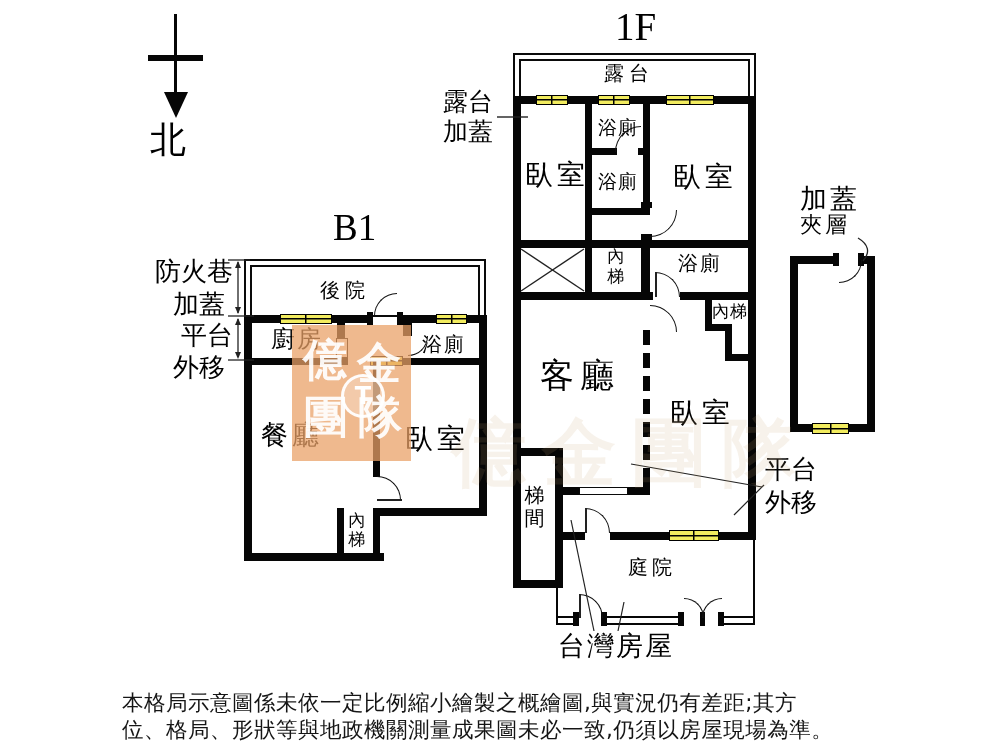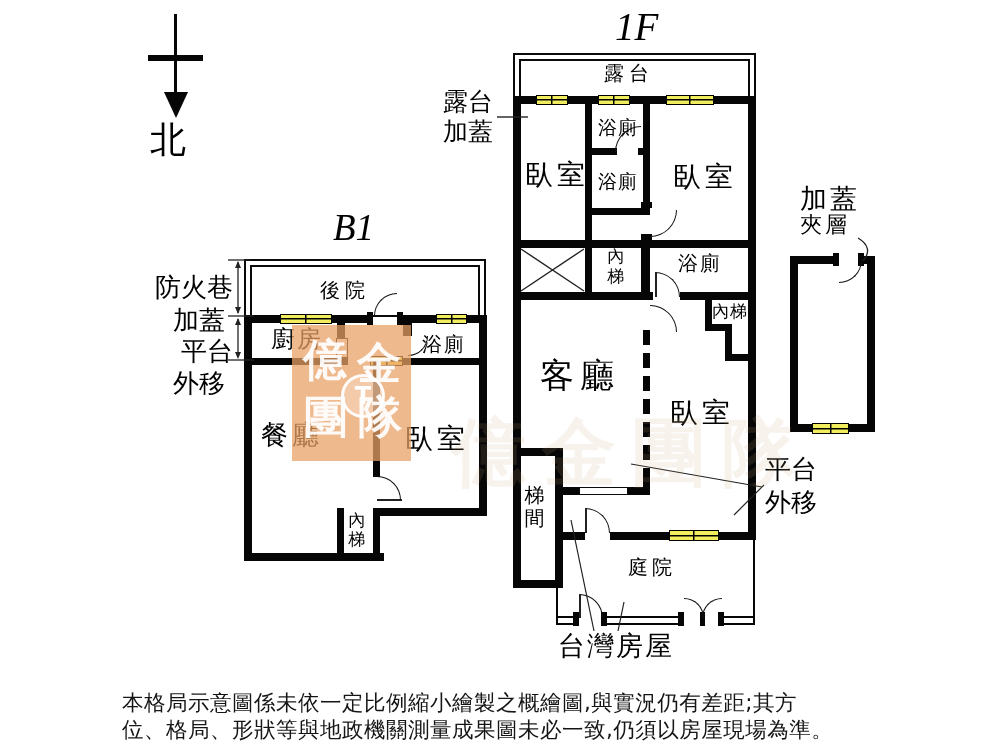--- a/index.html
+++ b/index.html
@@ -15,22 +15,22 @@
        background:linear-gradient(#000,#000) 50% 0/1.5px 100% no-repeat,
                   linear-gradient(#000,#000) 0 50%/100% 1.5px no-repeat,#f2ec5f;}
   .arc{position:absolute;box-sizing:border-box;}
   .arc-tr{border-top:1.6px solid #111;border-right:1.6px solid #111;border-top-right-radius:100% 100%;}
   .arc-tl{border-top:1.6px solid #111;border-left:1.6px solid #111;border-top-left-radius:100% 100%;}
   .arc-br{border-bottom:1.6px solid #111;border-right:1.6px solid #111;border-bottom-right-radius:100% 100%;}
   .jamb{position:absolute;background:#060606;}
   .dashw{position:absolute;width:7px;background:repeating-linear-gradient(to bottom,#060606 0 15px,#ffffff 15px 23px);}
   .lbl{position:absolute;color:#000;white-space:nowrap;}
   .stack{white-space:normal;width:1.25em;word-break:break-all;text-align:center;}
-  .serif{font-family:"Liberation Serif","DejaVu Serif",serif;font-style:italic;}
-  .rlabel{text-align:right;width:92px;margin-top:16px;}
+  .serif{font-family:"Liberation Serif","DejaVu Serif",serif;}
+  .rlabel{text-align:right;width:92px;}
   .wm-block{position:absolute;left:292px;top:325px;width:119px;height:136px;background:rgba(233,160,102,0.74);}
   .wm-char{position:absolute;font-size:44px;font-weight:bold;color:rgba(255,255,255,0.93);}
   .wm-circle{position:absolute;left:341px;top:374px;width:38px;height:38px;border:3px solid rgba(255,255,255,0.95);
              border-radius:50%;background:rgba(255,255,255,0.25);display:flex;align-items:center;justify-content:center;
              font-size:24px;font-weight:bold;color:#ffffff;}
   .wm-faint{position:absolute;font-size:74px;letter-spacing:16px;color:rgba(200,160,115,0.20);font-weight:bold;}
   .tri-down{position:absolute;width:0;height:0;border-left:12px solid transparent;border-right:12px solid transparent;border-top:26px solid #060606;}
   svg.overlay{position:absolute;left:0;top:0;pointer-events:none;}
   .disc{position:absolute;left:122px;top:689px;font-size:21.5px;line-height:27px;color:#151515;letter-spacing:0.5px;}
 </style>

